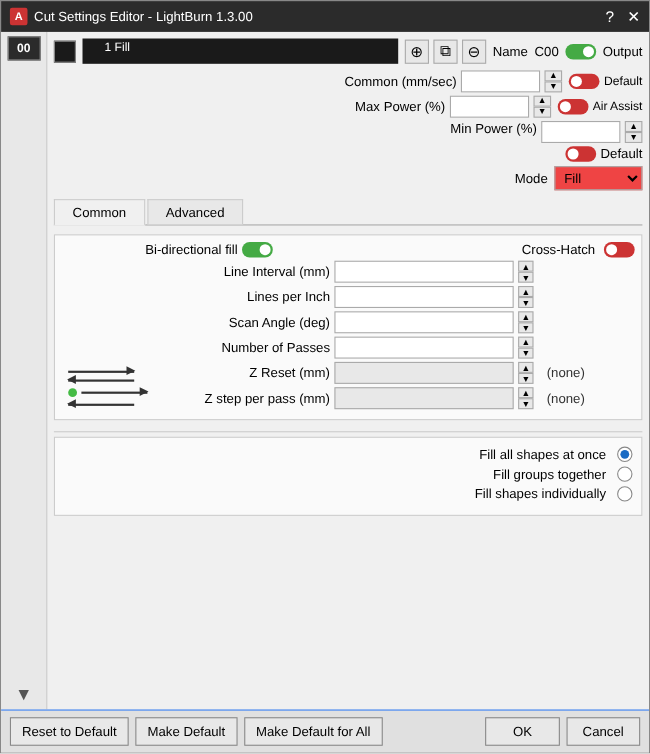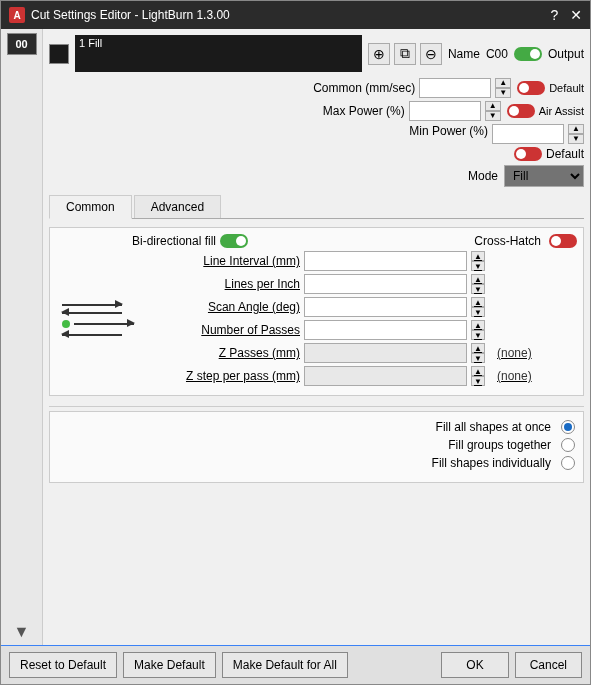--- a/index.html
+++ b/index.html
@@ -121,23 +121,23 @@
     .color-swatch-black {
       width: 20px;
       height: 20px;
       background: #1a1a1a;
       border: 1px solid #888;
     }
     .layer-name-display {
       background: #1a1a1a;
       color: white;
       flex: 1;
-      height: 37px;
+      height: 23px;
       font-size: 11px;
-      padding: 2px 4px;
+      padding: 2px 20px;
     }
     .name-label {
       font-size: 12px;
     }
     .name-value {
       font-size: 12px;
       font-weight: normal;
     }
     .toggle-switch {
       display: inline-flex;
@@ -226,21 +226,21 @@
       display: flex;
       align-items: center;
       justify-content: flex-end;
       gap: 6px;
       margin-bottom: 8px;
     }
     .mode-select {
       height: 22px;
       font-size: 12px;
       border: 1px solid #aaa;
-      background: #737373;
+      background: #ef4444;
       padding: 1px 4px;
       cursor: pointer;
       min-width: 80px;
     }
     .tabs {
       display: flex;
       border-bottom: 1px solid #aaa;
       margin-bottom: 8px;
     }
     .tab {
@@ -544,21 +544,21 @@
             <div class="small-toggle on">
               <div class="small-toggle-knob"></div>
             </div>
             <span style="flex:1;"></span>
             <span style="font-size:12px;margin-right:4px;">Cross-Hatch</span>
             <div class="small-toggle off" style="background:#cc3333;">
               <div class="small-toggle-knob" style="left:2px;"></div>
             </div>
           </div>
 
-          <div style="display:flex;align-items:center;text-decoration:underline;">
+          <div style="display:flex;align-items:flex-end;">
 
             <div class="preview-arrows">
               <div class="arrow-row">
                 <div class="arrow-line arrow-right"></div>
               </div>
               <div class="arrow-row">
                 <div class="arrow-line arrow-left"></div>
               </div>
               <div class="arrow-row">
                 <div class="green-dot"></div>
@@ -601,21 +601,21 @@
               <div class="fill-param-row">
                 <span class="fp-label">Number of Passes</span>
                 <input type="text" class="fp-value" style="">
                 <div class="small-spin">
                   <div class="small-spin-btn">▲</div>
                   <div class="small-spin-btn">▼</div>
                 </div>
               </div>
 
               <div class="fill-param-row">
-                <span class="fp-label">Z Passes (mm)</span>
+                <span class="fp-label">Z Reset (mm)</span>
                 <input type="text" class="fp-value disabled" disabled="" style="">
                 <div class="small-spin">
                   <div class="small-spin-btn">▲</div>
                   <div class="small-spin-btn">▼</div>
                 </div>
                 <span class="fp-none">(none)</span>
               </div>
 
               <div class="fill-param-row">
                 <span class="fp-label">Z step per pass (mm)</span>

